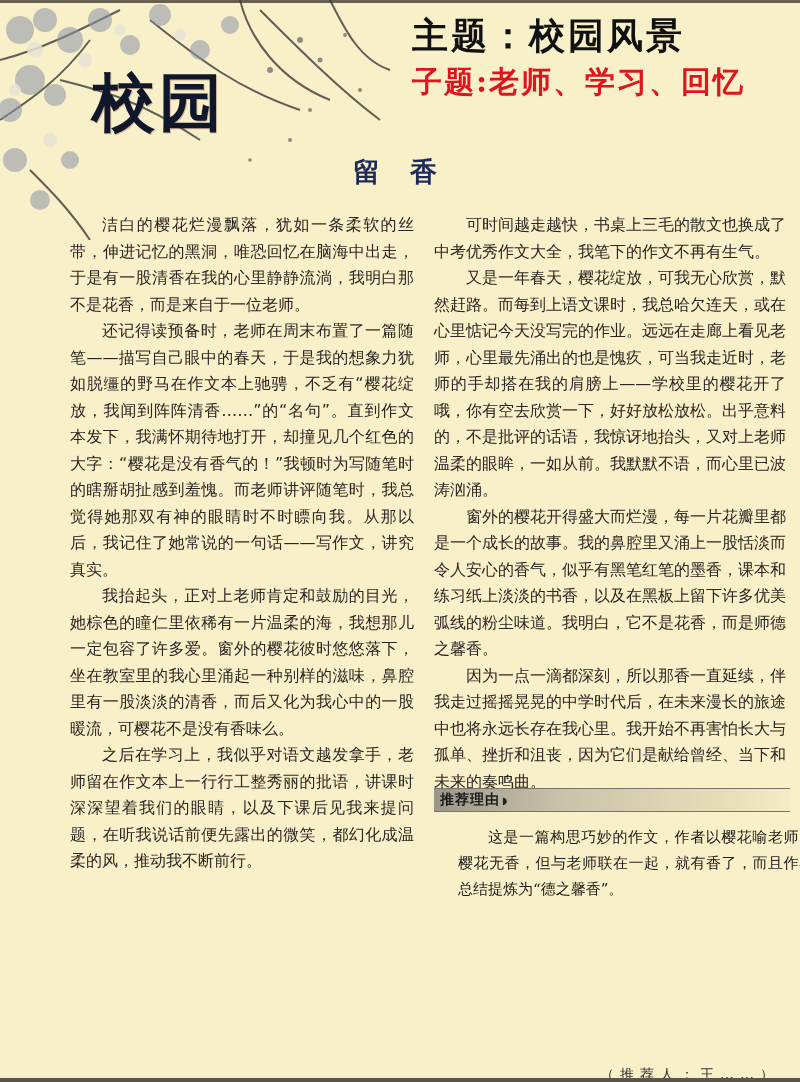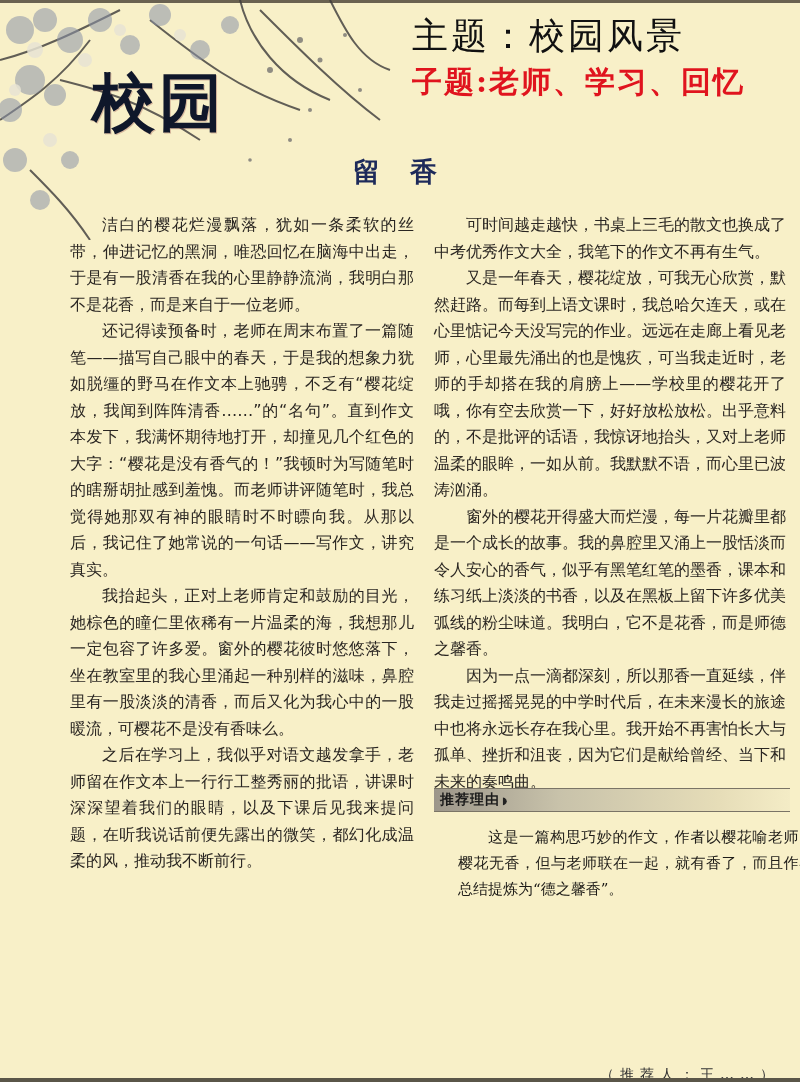--- a/index.html
+++ b/index.html
@@ -17,21 +17,21 @@
 
   .big-title {
     position: absolute; left: 92px; top: 48px;
     font-size: 63px; line-height: 110px; font-weight: bold; letter-spacing: 4px;
     color: #0f172a;
     font-family: "DejaVu Sans", sans-serif;
     text-shadow: 1px 1px 0 rgba(120,20,30,0.25);
   }
   .theme-title {
     position: absolute; left: 412px; top: 12px;
-    font-size: 36px; font-weight: normal; color: #111; letter-spacing: 3px;
+    font-size: 36px; font-weight: bold; color: #111; letter-spacing: 3px;
     font-family: "DejaVu Serif", serif;
   }
   .sub-title {
     position: absolute; left: 412px; top: 62px;
     font-size: 30px; font-weight: bold; color: #e0141e; letter-spacing: 2px;
     font-family: "DejaVu Serif", serif;
     text-align: right;
   }
   .article-title {
     position: absolute; left: 353px; top: 154px;

